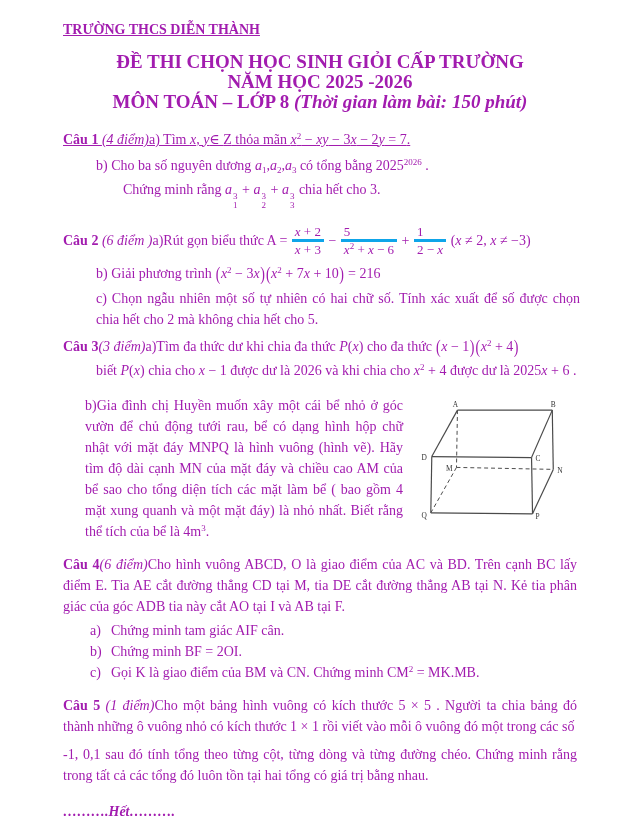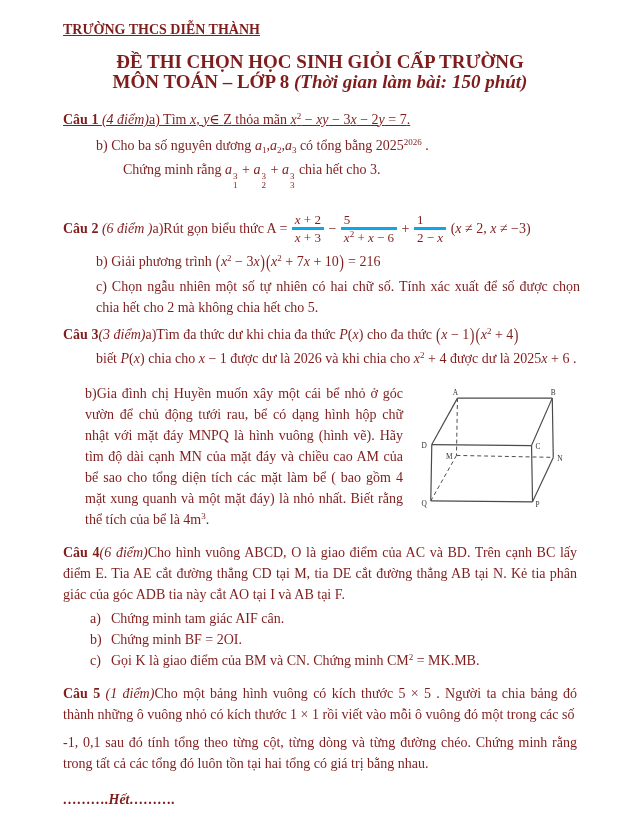--- a/index.html
+++ b/index.html
@@ -1,21 +1,21 @@
 <!DOCTYPE html>
 <html><head>
 <meta charset="utf-8">
 <style>
   *{box-sizing:border-box;}
   html,body{margin:0;padding:0;background:#fff;}
   .page{
     width:640px;height:818px;overflow:hidden;background:#fff;
     padding:20px 63px 0 63px;
     font-family:"Liberation Serif","DejaVu Serif",serif;
-    font-size:14px;line-height:21px;color:#7f1d1d;
+    font-size:14px;line-height:21px;color:#a21caf;
   }
   .school{font-weight:bold;text-decoration:underline;line-height:19px;}
   .titles{text-align:center;font-weight:bold;font-size:19px;line-height:20px;margin-top:13px;}
   .bold{font-weight:bold;text-align:right;}
   .ital{font-style:italic;}
   .mv{font-style:italic;}
   sup,sub{font-size:9px;line-height:0;vertical-align:baseline;position:relative;}
   sup{top:-5px;}
   sub{top:3px;}
   .bp{display:inline-block;transform:scaleY(1.3);vertical-align:-1px;padding:0 0.5px;}
@@ -26,21 +26,21 @@
   .ss{display:inline-flex;flex-direction:column;font-size:9px;line-height:8.5px;
       vertical-align:-5px;margin:0 1px 0 1px;}
   .ss span{display:block;}
   .just{text-align:justify;}
   .nowrap{white-space:nowrap;}
   .ind1{margin-left:25px;padding-left:8px;}
   .ind2{margin-left:60px;}
   #q1l1{margin-top:17px;text-decoration:underline;}
   #q1l2{margin-top:5px;}
   #q1l3{margin-top:3px;}
-  #q2l1{margin-top:24px;}
+  #q2l1{margin-top:16px;}
   #q2l2{margin-top:5px;}
   #q2c{margin-top:3px;width:492px;}
   #q3l1{margin-top:6px;}
   #q3l2{margin-top:2px;}
   #q3brow{display:flex;margin-top:14px;}
   #q3btext{width:318px;margin-left:22px;text-align:justify;}
   .figwrap{flex:1;position:relative;}
   .fig{display:block;margin:3px 0 0 12px;}
   .fig line{stroke:#4a4a4a;stroke-width:1.2;}
   .fig line.dash{stroke-dasharray:4,3;stroke-width:1;}
@@ -55,20 +55,21 @@
 </style>
 </head>
 <body>
 
 <div class="page">
 
   <div class="school">TRƯỜNG THCS DIỄN THÀNH</div>
 
   <div class="titles">
     <div>ĐỀ THI CHỌN HỌC SINH GIỎI CẤP TRƯỜNG</div>
+    <div>NĂM HỌC 2025 -2026</div>
     <div><span class="bold">MÔN TOÁN – LỚP 8 </span><span class="bold ital">(Thời gian làm bài: 150 phút)</span></div>
   </div>
 
   <div class="nowrap" id="q1l1"><span class="bold">Câu 1 </span><span class="ital">(4 điểm)</span><span>a) Tìm </span><span class="mv">x</span><span>, </span><span class="mv">y</span><span>∈ </span><span>Z</span><span> thỏa mãn  </span><span class="mv">x</span><sup>2</sup><span> − </span><span class="mv">xy</span><span> − 3</span><span class="mv">x</span><span> − 2</span><span class="mv">y</span><span> = 7</span><span>.</span></div>
   <div class="ind1 nowrap" id="q1l2"><span>b) Cho ba số nguyên dương </span><span class="mv">a</span><sub>1</sub><span>,</span><span class="mv">a</span><sub>2</sub><span>,</span><span class="mv">a</span><sub>3</sub><span> có tổng bằng </span><span>2025</span><sup>2026</sup><span> .</span></div>
   <div class="ind2 nowrap" id="q1l3"><span>Chứng minh rằng </span><span class="mv">a</span><span class="ss">
         <span>3</span>
         <span>1</span>
       </span><span> + </span><span class="mv">a</span><span class="ss">
         <span>3</span>

